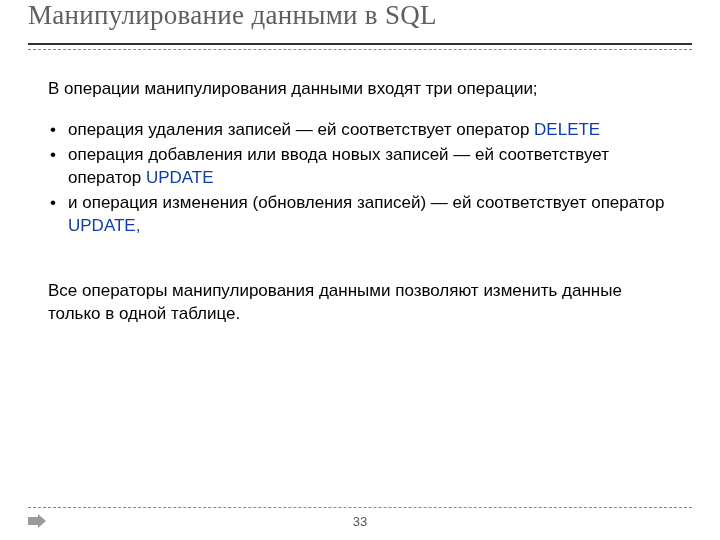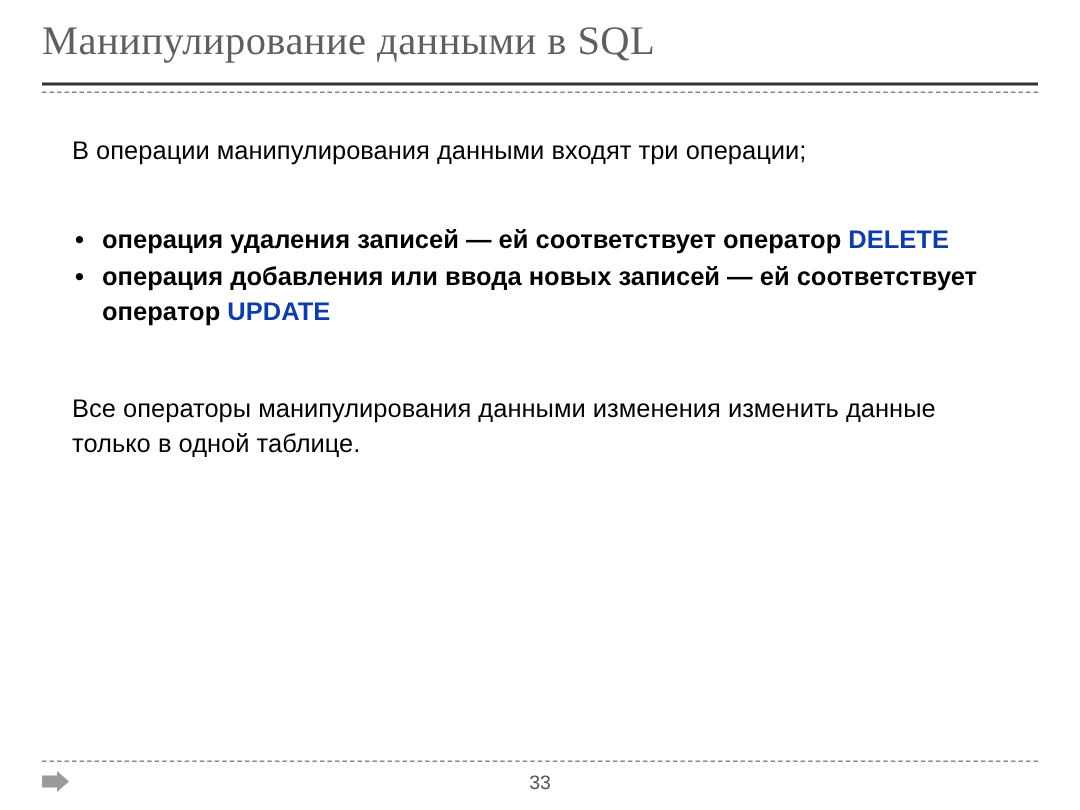--- a/index.html
+++ b/index.html
@@ -9,21 +9,21 @@
     }
     body {
       width: 720px;
       height: 540px;
       background: #ffffff;
       font-family: Arial, "Helvetica Neue", sans-serif;
       position: relative;
       overflow: hidden;
     }
     .slide {
-      padding: 12px 28px 0 28px;
+      padding: 0 28px 0 28px;
       height: 100%;
       position: relative;
     }
     .title {
       font-size: 27px;
       font-weight: 400;
       color: #5f5f5f;
       margin-bottom: 12px;
       font-family: Georgia, "Times New Roman", serif;
       letter-spacing: 0.3px;
@@ -38,27 +38,26 @@
       border-top: 1px dashed #888888;
       margin-bottom: 28px;
     }
     .content {
       padding: 0 20px 0 20px;
       color: #000000;
       font-size: 17px;
       line-height: 1.35;
     }
     .intro {
-      margin-bottom: 36px;
+      margin-bottom: 18px;
     }
     ul.bullets {
       list-style: none;
       padding-left: 0;
       margin-bottom: 42px;
-      font-weight: bold;
     }
     ul.bullets li {
       position: relative;
       padding-left: 20px;
       margin-bottom: 2px;
     }
     ul.bullets li::before {
       content: "•";
       position: absolute;
       left: 2px;
@@ -116,23 +115,26 @@
 
     <p class="intro">В операции манипулирования данными входят три операции;</p>
 
     <ul class="bullets">
       <li>
         <span>операция удаления записей — ей соответствует оператор </span><span class="kw">DELETE</span><span></span>
       </li>
       <li>
         <span>операция добавления или ввода новых записей — ей соответствует оператор </span><span class="kw">UPDATE</span><span></span>
       </li>
+      <li>
+        <span> и операция изменения (обновления записей) — ей соответствует оператор </span><span class="kw">UPDATE,</span><span></span>
+      </li>
     </ul>
 
-    <p class="footnote">Все операторы манипулирования данными изменения изменить данные только в одной таблице.</p>
+    <p class="footnote">Все операторы манипулирования данными позволяют изменить данные только в одной таблице.</p>
 
   </div>
 
   <div class="footer">
     <hr class="footer-dashed">
     <div class="footer-row">
       <span class="arrow-icon">
         <svg width="18" height="14" viewBox="0 0 18 14">
           <polygon points="0,3 10,3 10,0 18,7 10,14 10,11 0,11" fill="#9a9a9a"></polygon>
         </svg>

